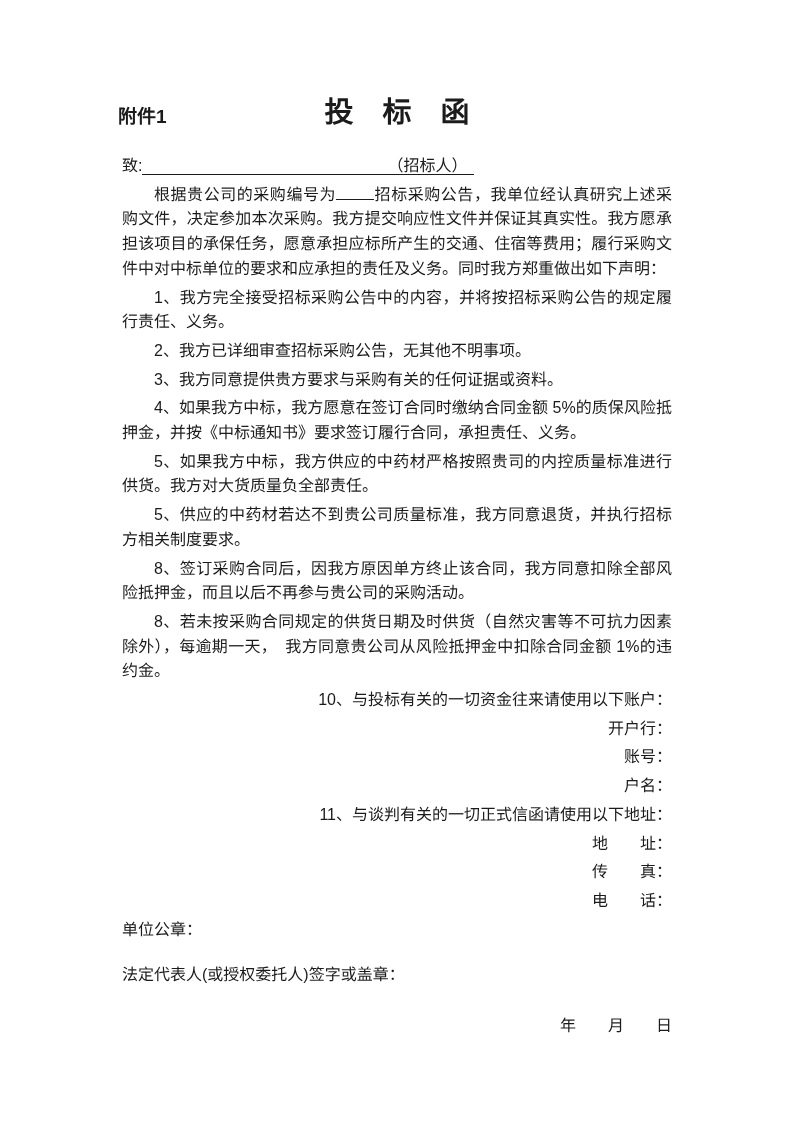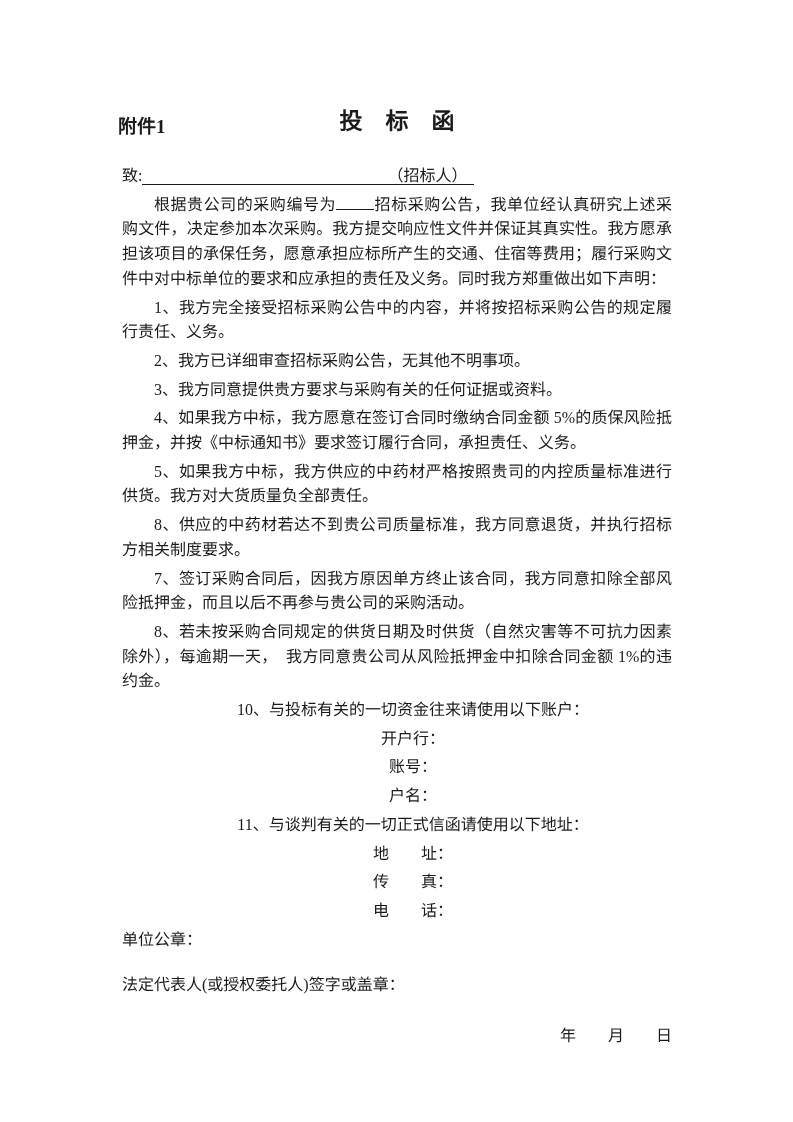--- a/index.html
+++ b/index.html
@@ -8,56 +8,56 @@
     background: #ffffff;
   }
   .page {
     position: relative;
     width: 793px;
     height: 1122px;
     margin: 0 auto;
     background: #ffffff;
     box-sizing: border-box;
     padding: 86px 117px 0 118px;
-    font-family: Liberation Serif, serif;
+    font-family: Liberation Sans, sans-serif;
     color: #1b1b1b;
     overflow: hidden;
   }
   .header-row {
     position: relative;
     height: 40px;
     margin-bottom: 22px;
   }
   .attachment-label {
     position: absolute;
     left: 0;
     top: 9px;
     font-size: 19px;
     font-weight: bold;
     white-space: nowrap;
   }
   .doc-title {
-    margin: 16px;
+    margin: 6px;
     text-align: center;
-    font-size: 23px;
+    font-size: 29px;
     font-weight: bold;
     line-height: 40px;
     white-space: nowrap;
   }
   .doc-body {
     font-size: 16px;
     line-height: 24.7px;
     text-align: justify;
   }
   .doc-body p {
     margin: 4px;
     padding: 0;
   }
   .indent { text-indent: 2em; }
-  .plain-line { text-align: center; text-indent: 2em; }
+  .plain-line { text-align: right; text-indent: 2em; }
   .ugroup {
     border-bottom: 1px solid #1b1b1b;
     padding-right: 7px;
   }
   .blank-long {
     display: inline-block;
     width: 245px;
     height: 1px;
   }
   .blank-short {
@@ -99,22 +99,22 @@
 
     <p><span>致:</span><span class="ugroup"><span class="blank-long"></span><span>（招标人）</span></span></p>
 
     <p class="indent"><span>根据贵公司的采购编号为</span><span class="blank-short"></span><span>招标采购公告，我单位经认真研究上述采购文件，决定参加本次采购。我方提交响应性文件并保证其真实性。我方愿承担该项目的承保任务，愿意承担应标所产生的交通、住宿等费用；履行采购文件中对中标单位的要求和应承担的责任及义务。同时我方郑重做出如下声明：</span></p>
 
     <p class="indent">1、我方完全接受招标采购公告中的内容，并将按招标采购公告的规定履行责任、义务。</p>
     <p class="indent">2、我方已详细审查招标采购公告，无其他不明事项。</p>
     <p class="indent">3、我方同意提供贵方要求与采购有关的任何证据或资料。</p>
     <p class="indent">4、如果我方中标，我方愿意在签订合同时缴纳合同金额 5%的质保风险抵押金，并按《中标通知书》要求签订履行合同，承担责任、义务。</p>
     <p class="indent">5、如果我方中标，我方供应的中药材严格按照贵司的内控质量标准进行供货。我方对大货质量负全部责任。</p>
-    <p class="indent">8、供应的中药材若达不到贵公司质量标准，我方同意退货，并执行招标方相关制度要求。</p>
-    <p class="indent">7、签订采购合同后，因我方原因单方终止该合同，我方同意扣除全部风险抵押金，而且以后不再参与贵公司的采购活动。</p>
+    <p class="indent">5、供应的中药材若达不到贵公司质量标准，我方同意退货，并执行招标方相关制度要求。</p>
+    <p class="indent">8、签订采购合同后，因我方原因单方终止该合同，我方同意扣除全部风险抵押金，而且以后不再参与贵公司的采购活动。</p>
     <p class="indent">8、若未按采购合同规定的供货日期及时供货（自然灾害等不可抗力因素除外），每逾期一天，　我方同意贵公司从风险抵押金中扣除合同金额 1%的违约金。</p>
 
     <p class="plain-line">10、与投标有关的一切资金往来请使用以下账户：</p>
     <p class="plain-line">开户行：</p>
     <p class="plain-line">账号：</p>
     <p class="plain-line">户名：</p>
 
     <p class="plain-line">11、与谈判有关的一切正式信函请使用以下地址：</p>
     <p class="plain-line">地　　址：</p>
     <p class="plain-line">传　　真：</p>

